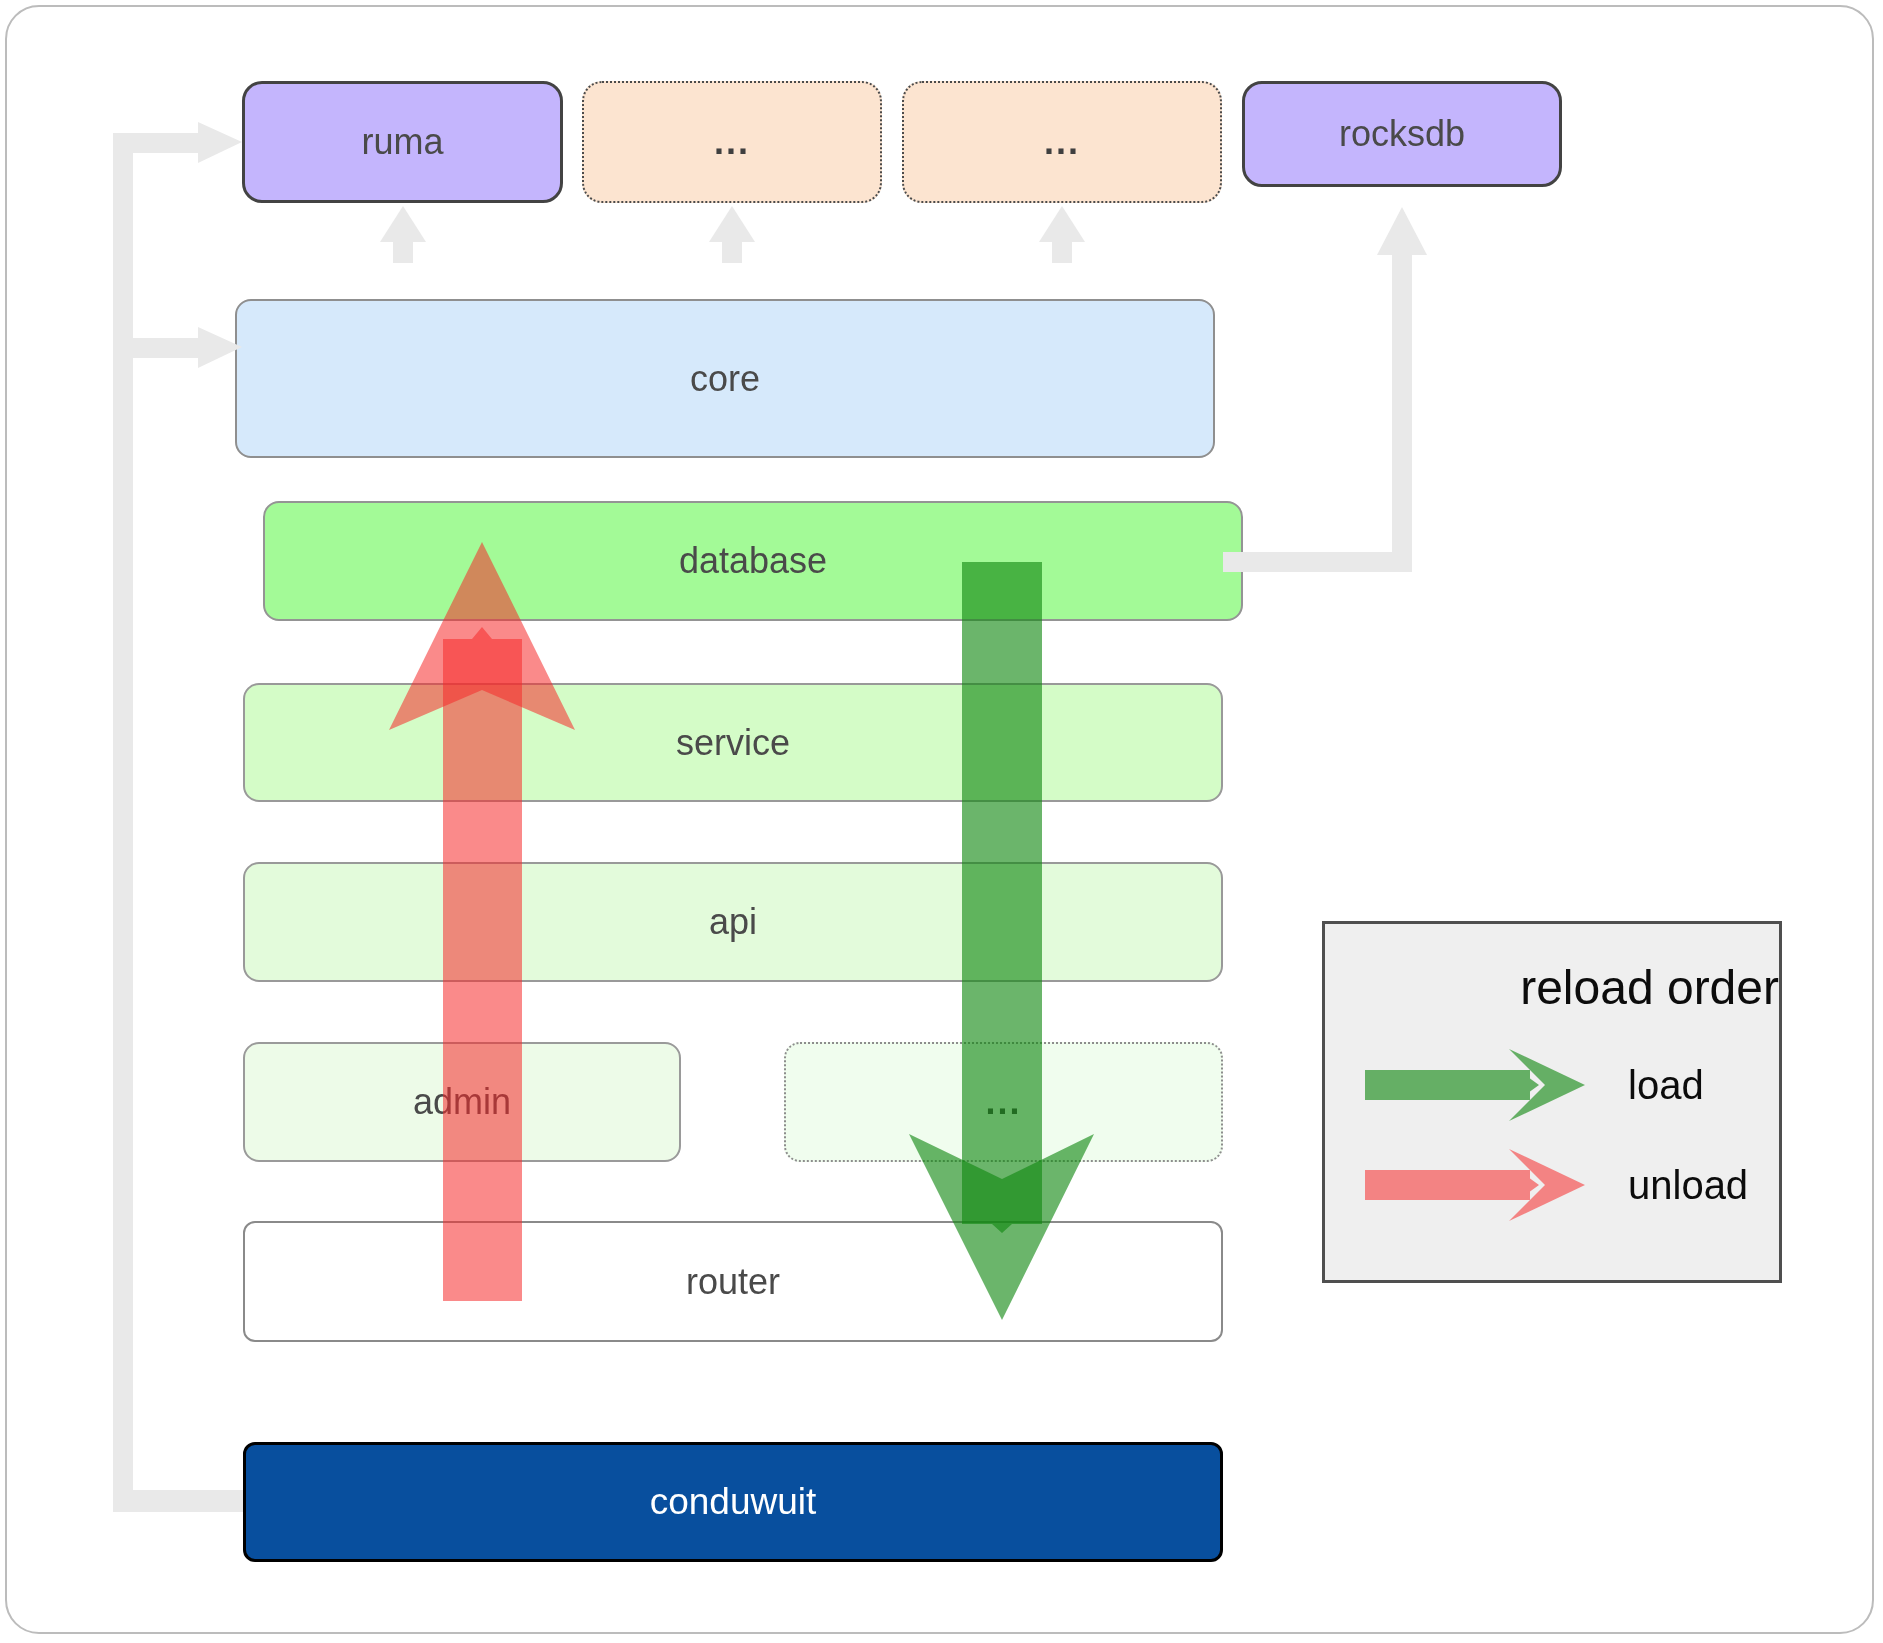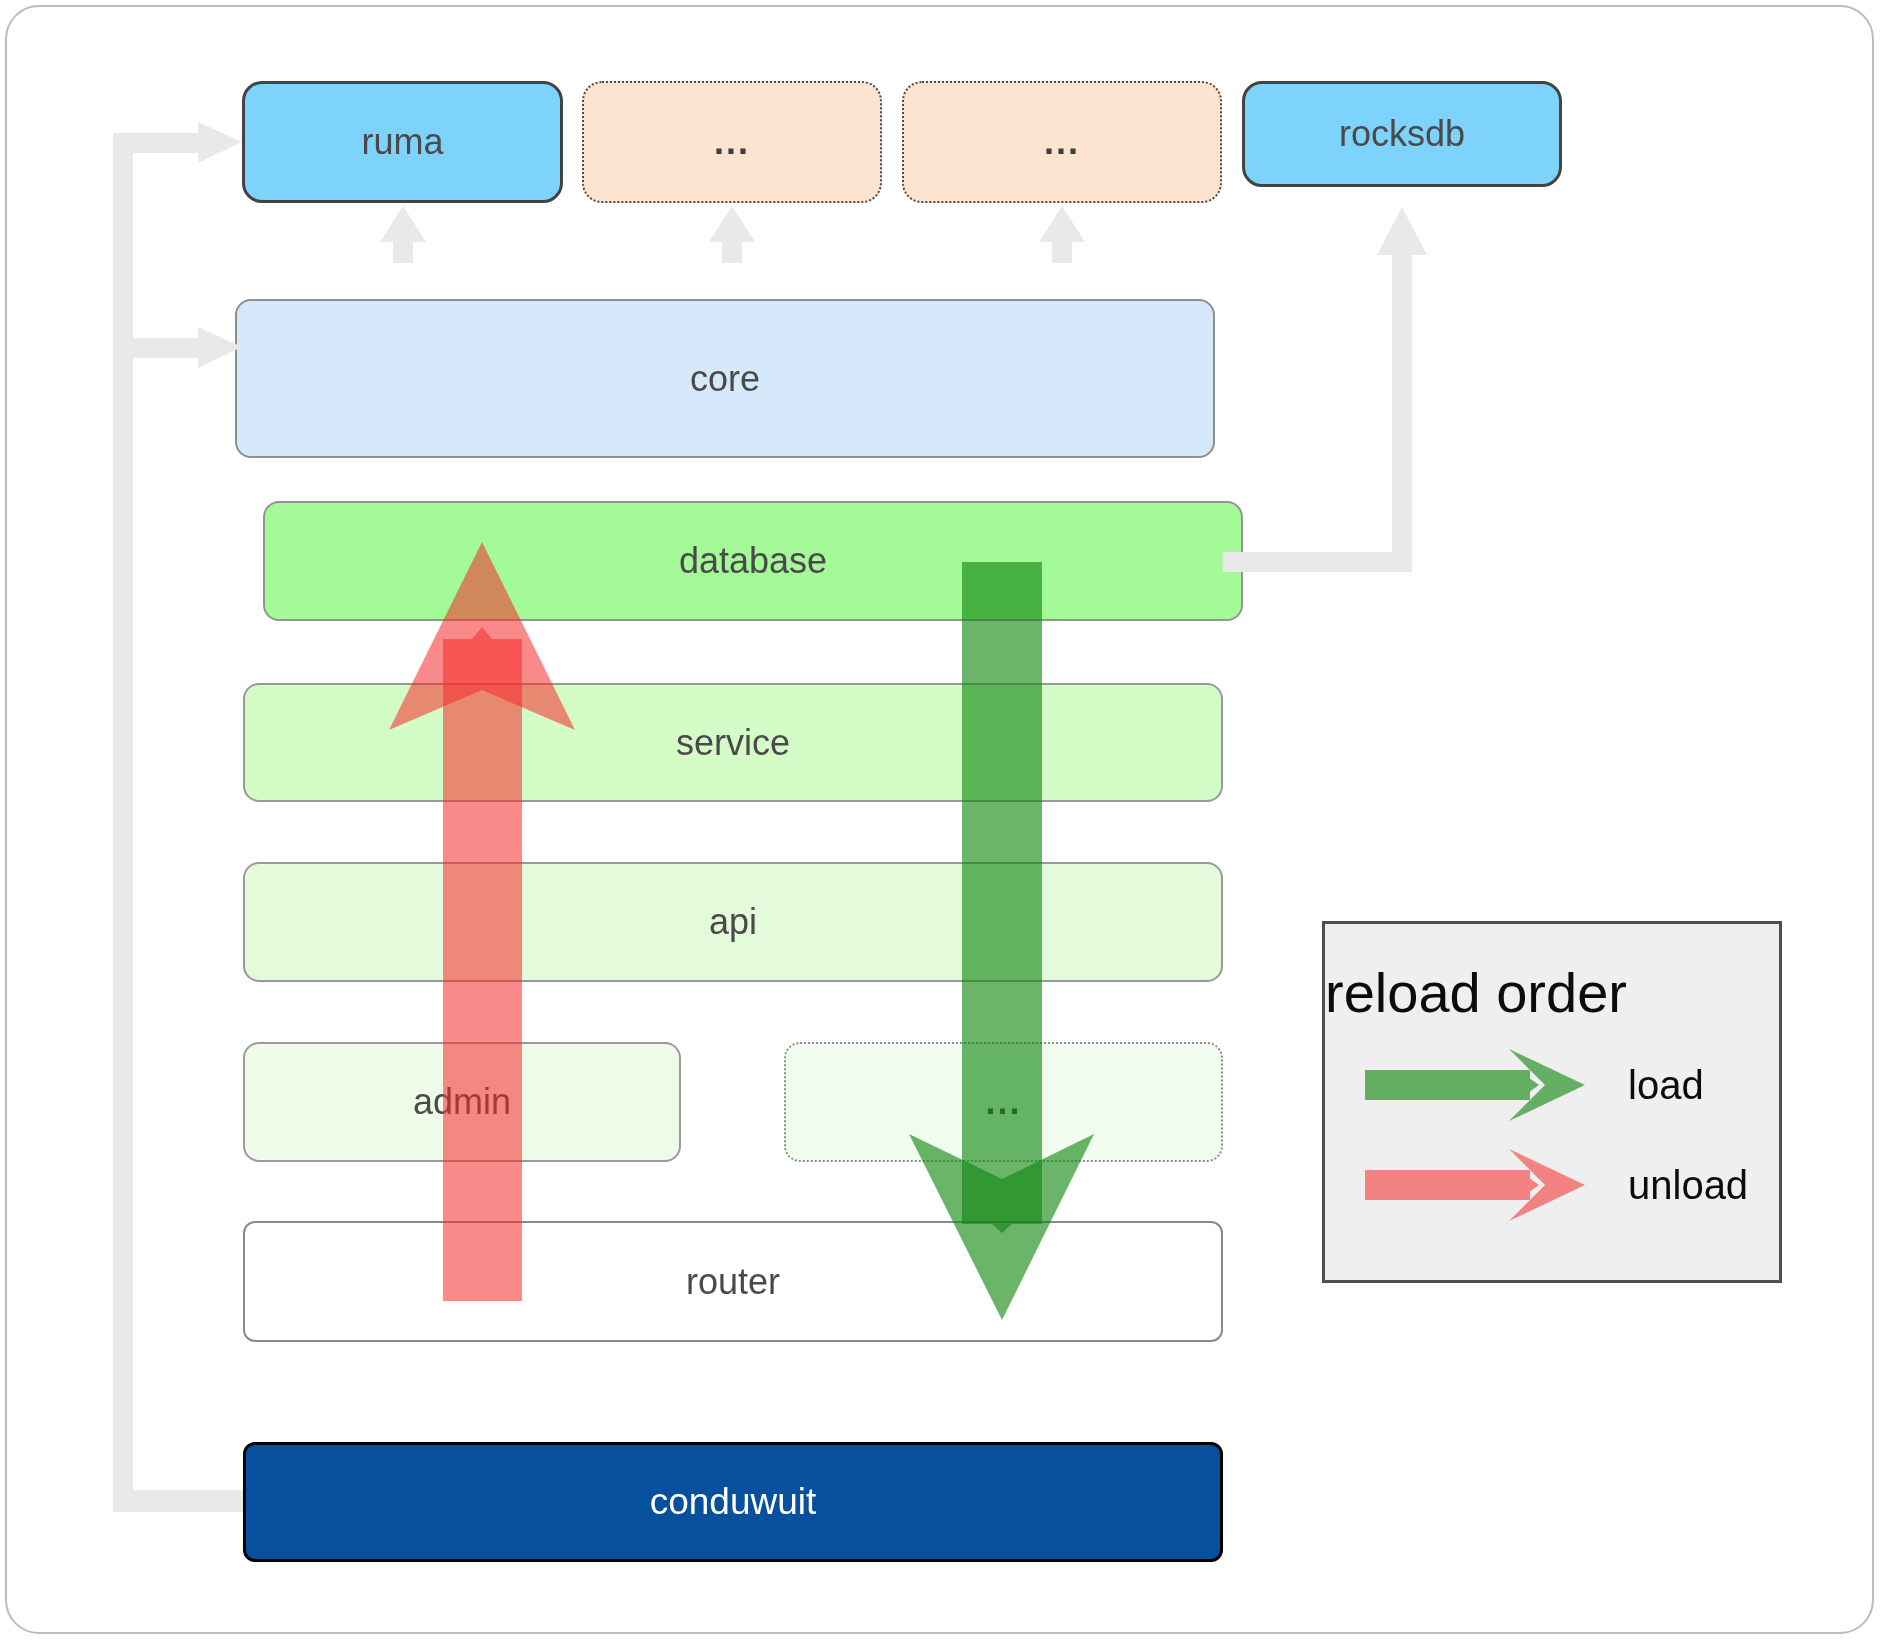--- a/index.html
+++ b/index.html
@@ -8,39 +8,39 @@
     font-family:"Liberation Sans",sans-serif;
   }
   #frame{
     position:absolute;left:5px;top:5px;width:1869px;height:1629px;
     border:2px solid #bcbcbc;border-radius:34px;box-sizing:border-box;
   }
   .node{
     position:absolute;display:flex;align-items:center;justify-content:center;
     box-sizing:border-box;font-size:36px;color:#4a4a4a;z-index:1;
   }
-  .peach{background:#7dd3fc;border:3px solid #434343;border-radius:20px;}
+  .peach{background:#c4b5fd;border:3px solid #434343;border-radius:20px;}
   .peach-dotted{background:#fce4d0;border:2px dotted #4b4b4b;border-radius:20px;}
   .core{background:#d6e9fb;border:2px solid #8f8f8f;border-radius:16px;}
   .database{background:#a3fa97;border:2px solid #949494;border-radius:16px;margin-left:20px;}
   .service{background:#d4fcc7;border:2px solid #999999;border-radius:16px;}
   .api{background:#e3fbdb;border:2px solid #999999;border-radius:16px;}
   .admin{background:#edfbe8;border:2px solid #9a9a9a;border-radius:16px;}
   .more{background:#f0fdee;border:2px dotted #8d8d8d;border-radius:16px;}
   .router{background:#ffffff;border:2px solid #8a8a8a;border-radius:12px;}
   .conduwuit{border:3px solid #000000;border-radius:12px;color:#ffffff;font-size:37px;}
   .dots{font-weight:bold;letter-spacing:2px;color:#3f3f3f;}
   #overlay{position:absolute;left:0;top:0;z-index:2;pointer-events:none;}
   #legend{
     position:absolute;left:1322px;top:921px;width:460px;height:362px;
     background:#efefef;border:3px solid #4f4f4f;box-sizing:border-box;z-index:1;
   }
   #legend-title{
-    position:absolute;left:0;top:36px;width:100%;text-align:left;
-    font-size:56px;color:#0c0c0c;
+    position:absolute;left:0;top:36px;width:100%;text-align:right;
+    font-size:48px;color:#0c0c0c;
   }
   .legend-arrow{position:absolute;left:40px;}
   .legend-label{
     position:absolute;left:303px;height:72px;display:flex;align-items:center;
     font-size:40px;color:#0c0c0c;
   }
 </style>
 </head>
 <body>
 

